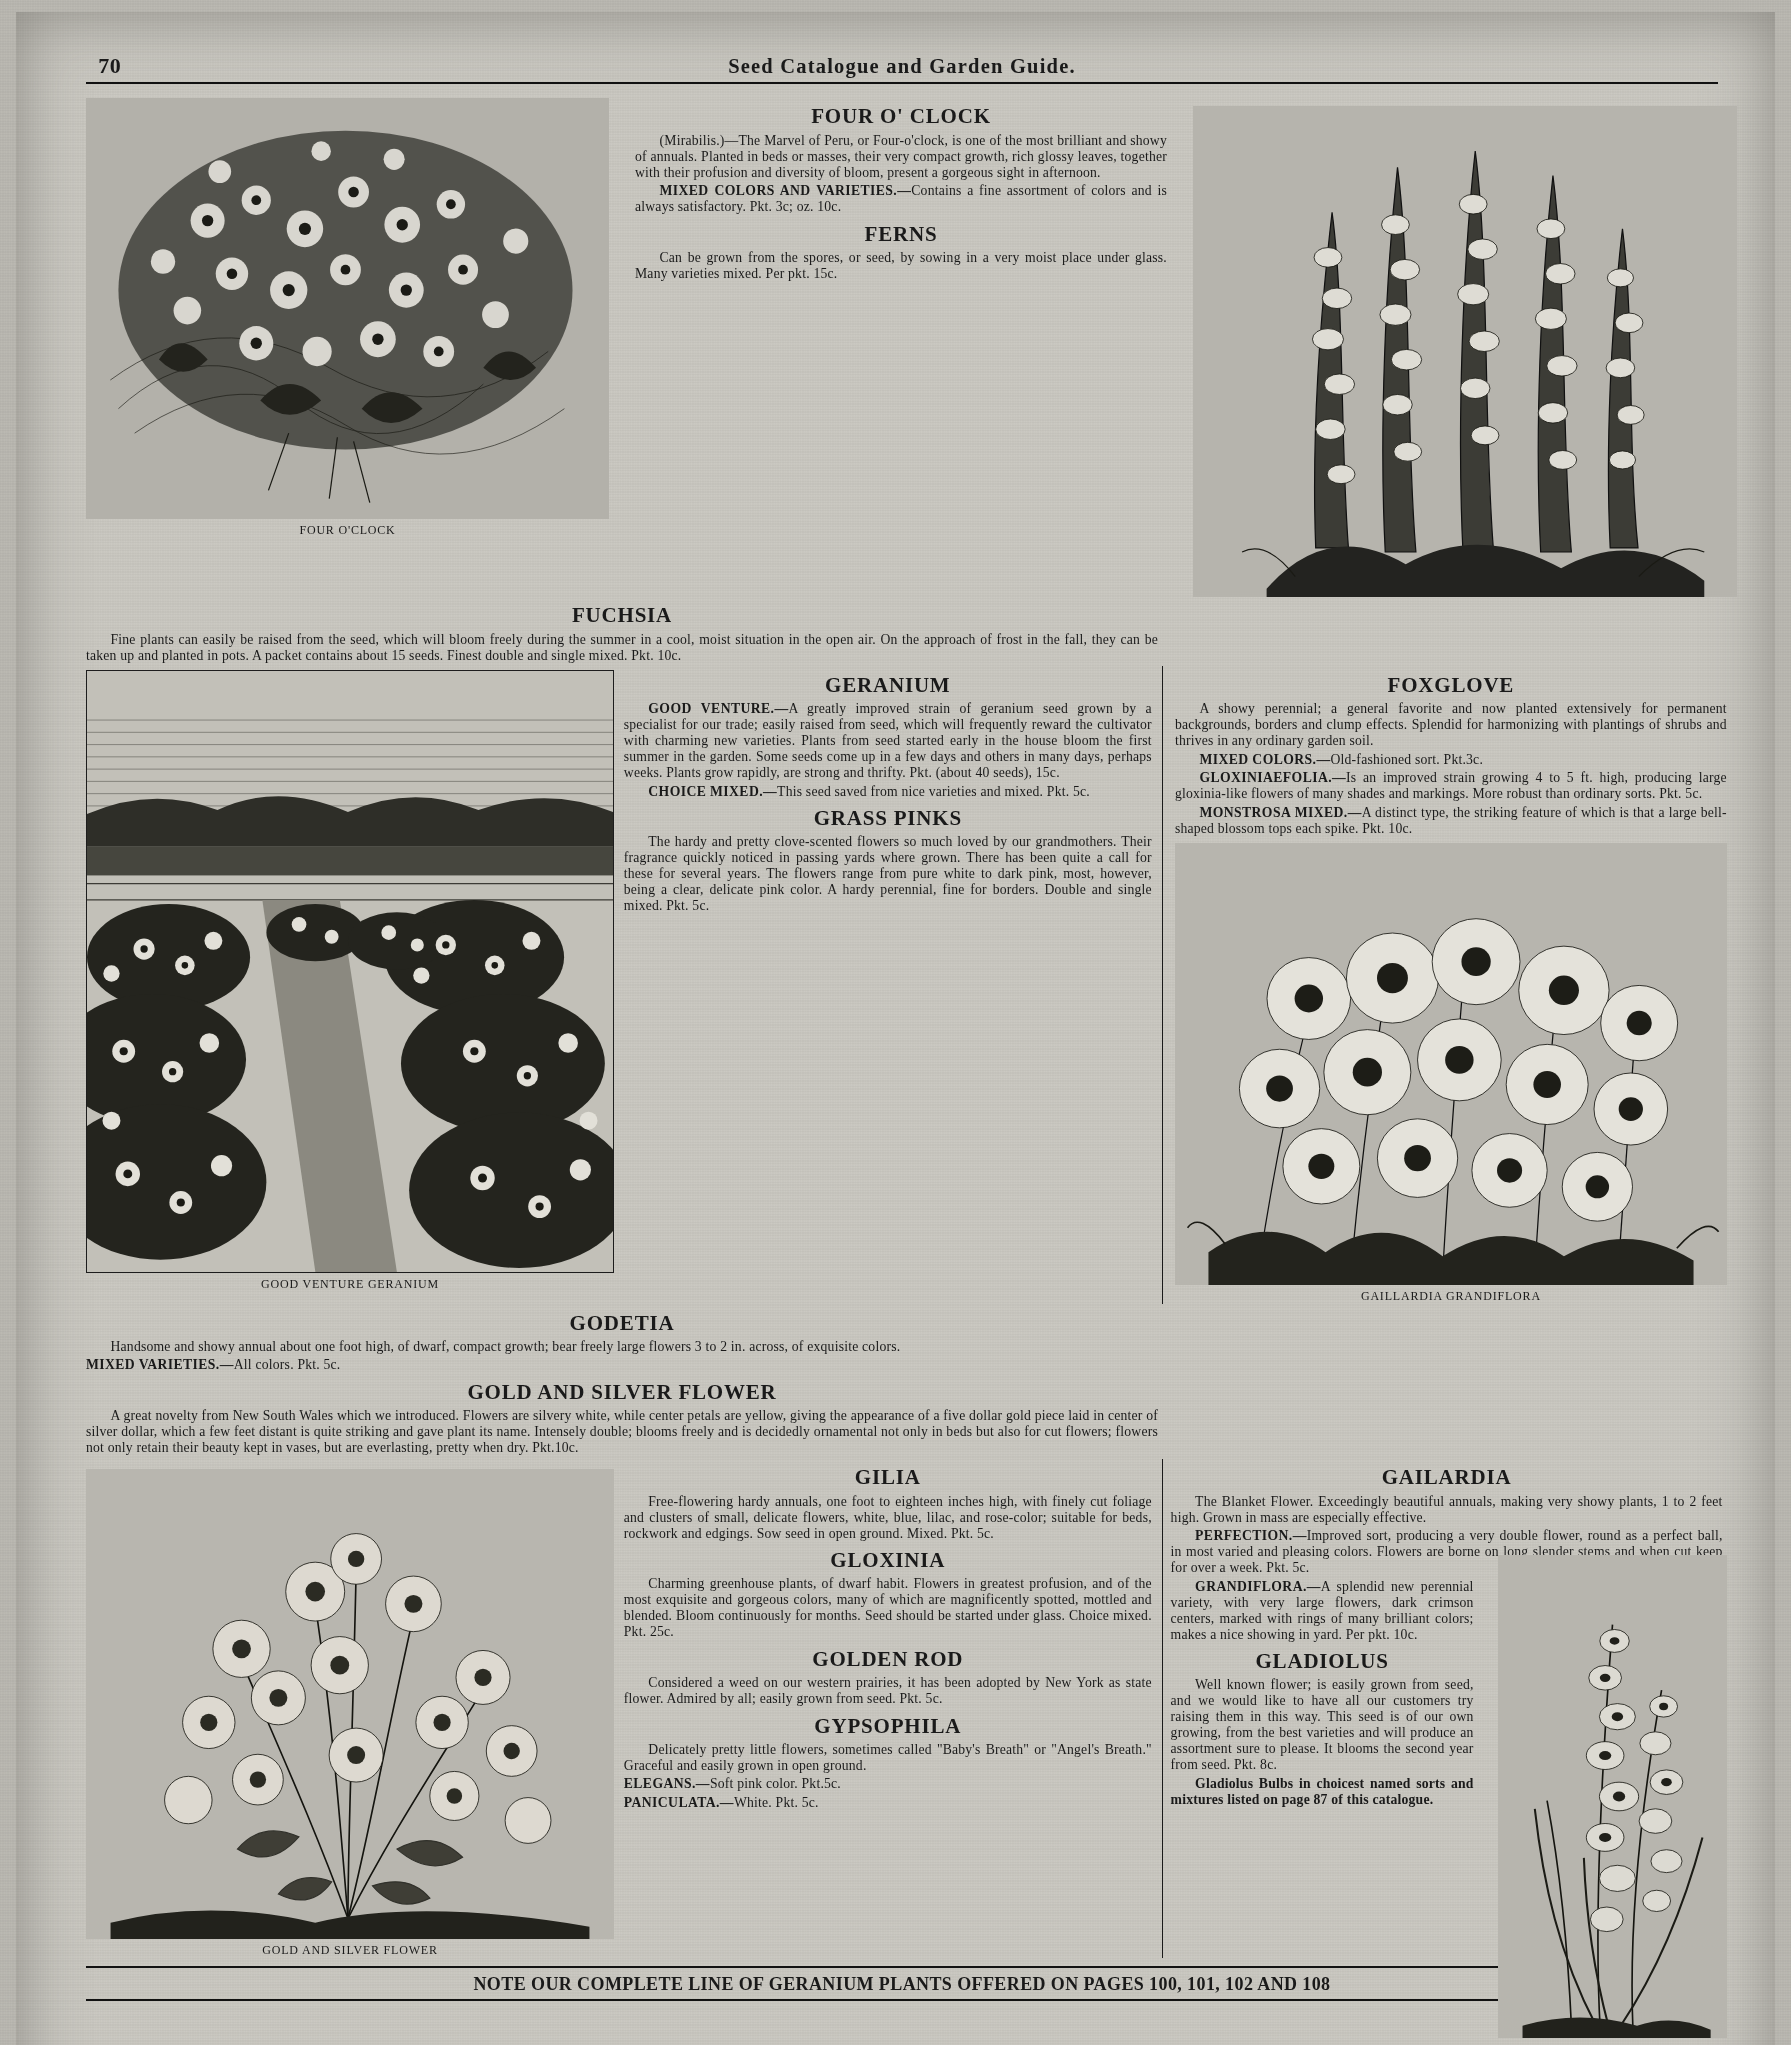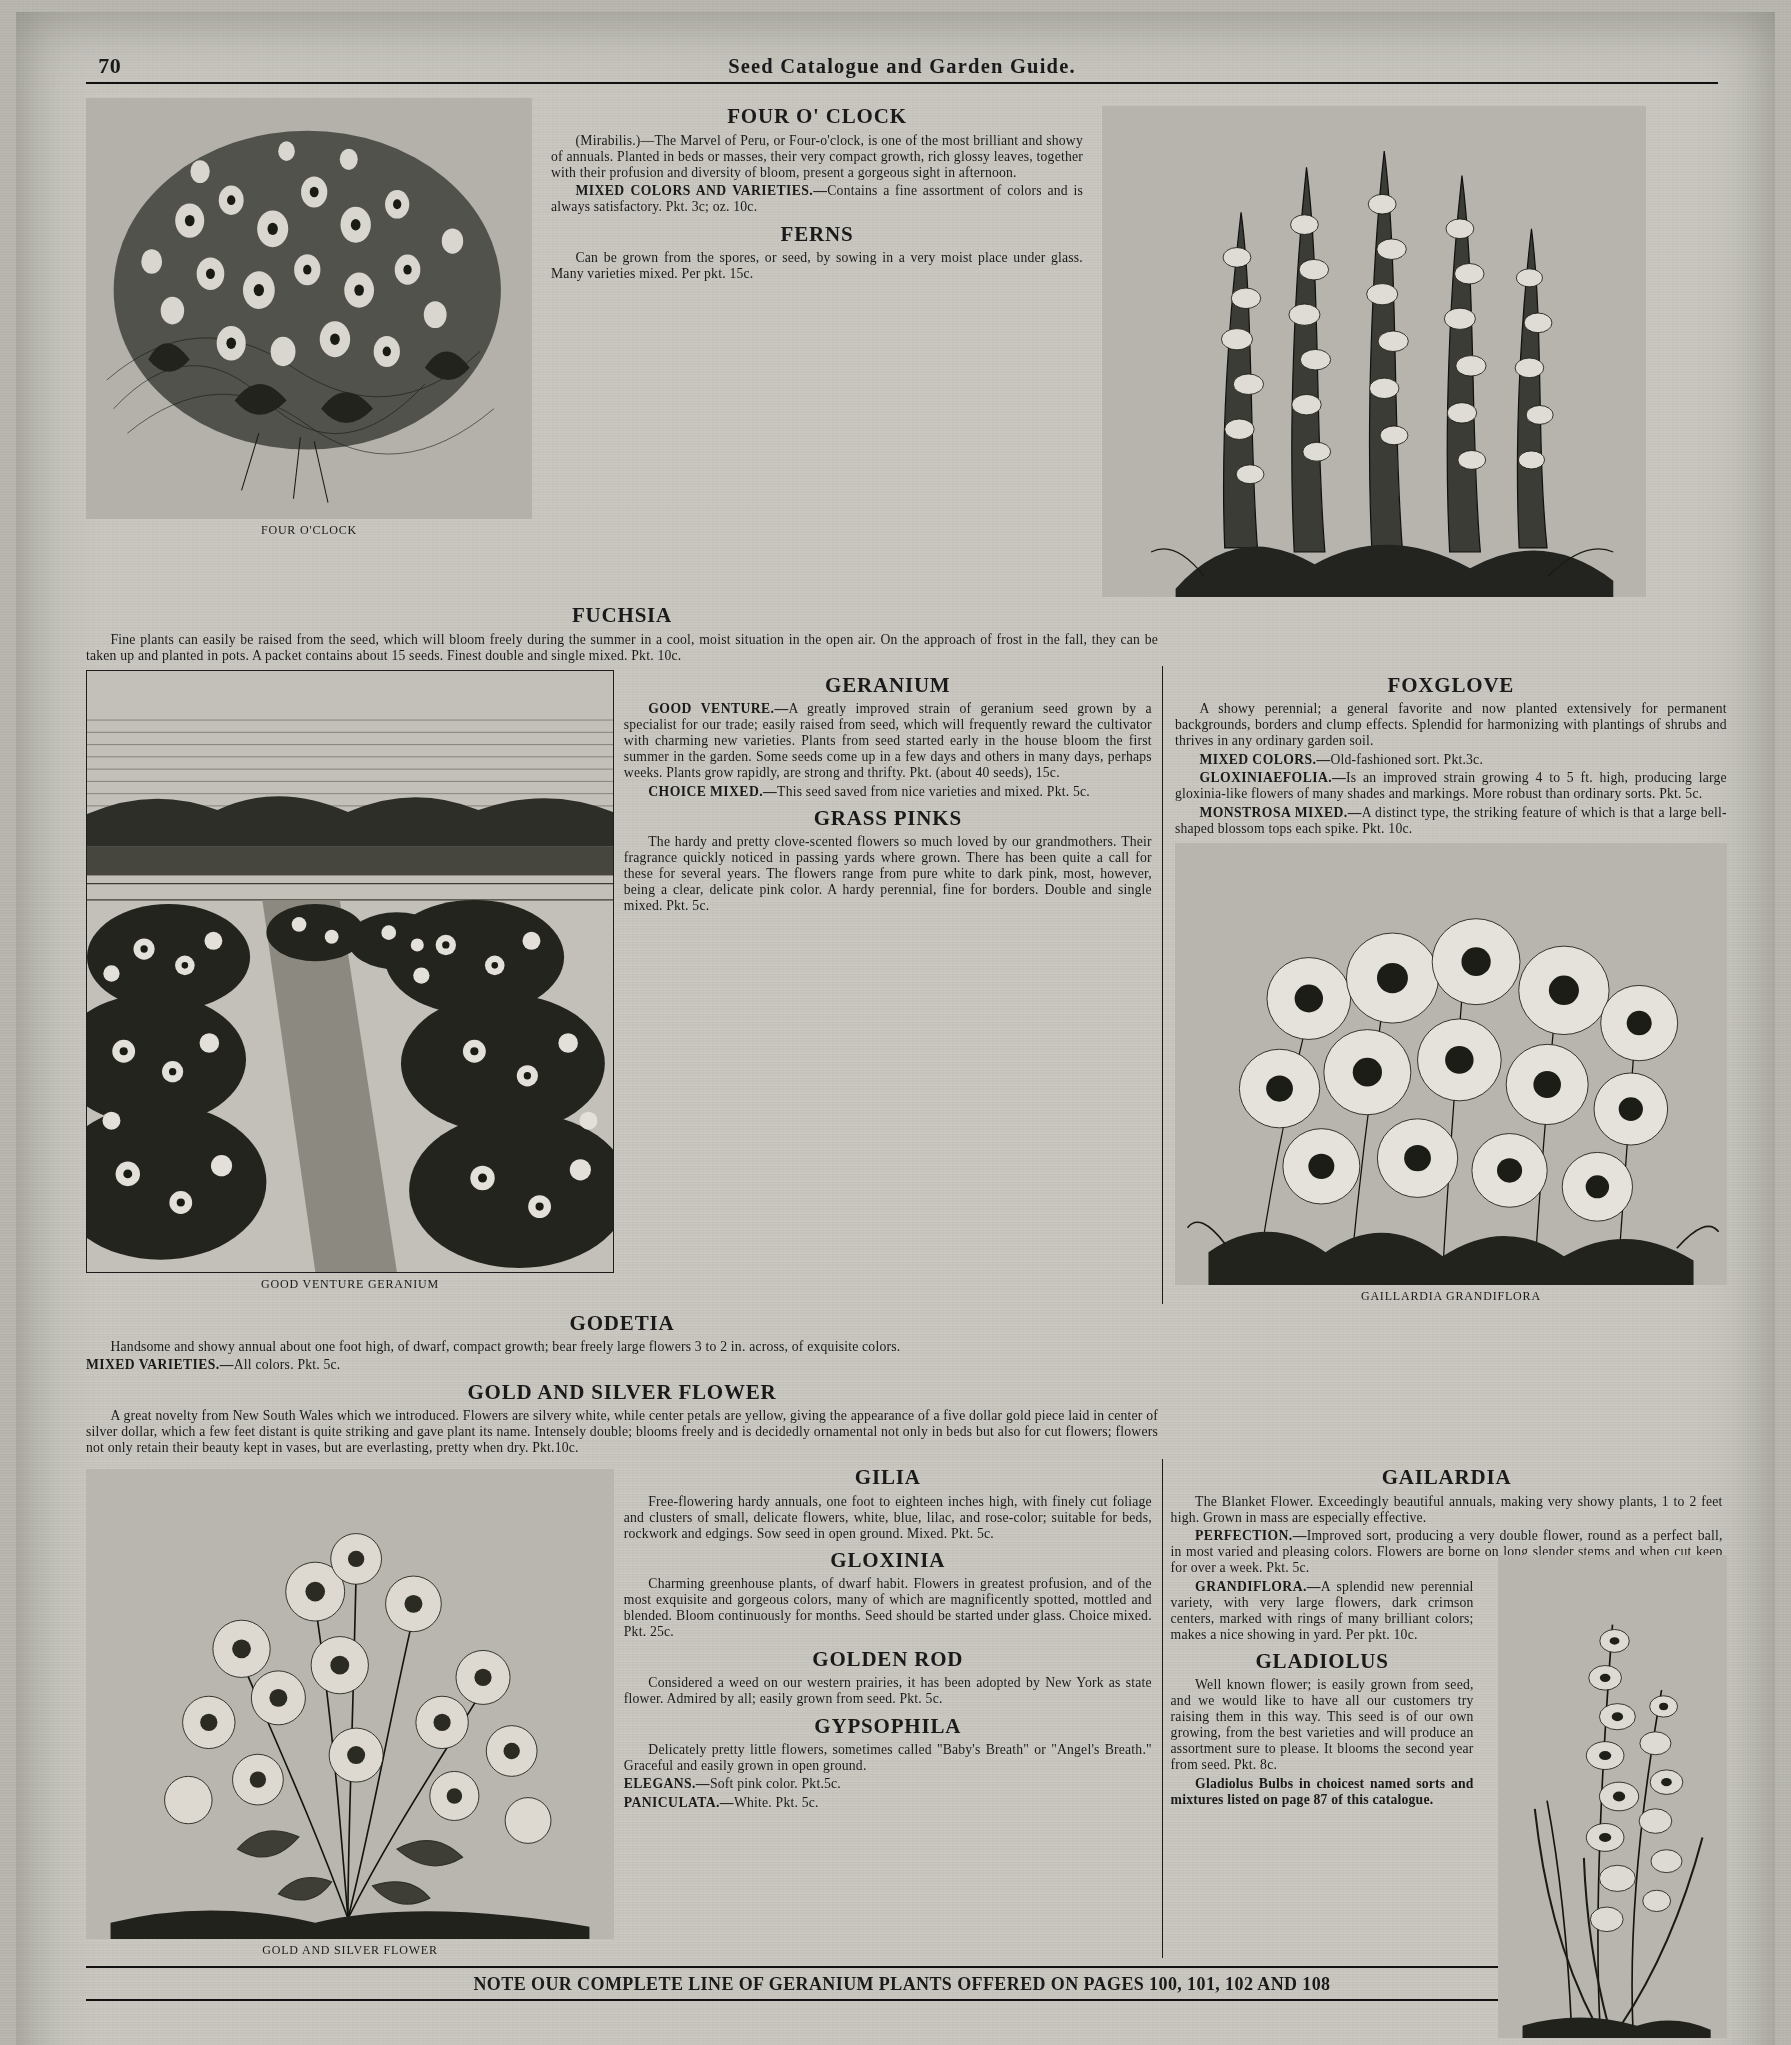--- a/index.html
+++ b/index.html
@@ -74,22 +74,22 @@
   }
 
   
   .cut{position:relative;background:#b5b3ac;overflow:hidden;}
   .cut.framed{border:1.6px solid #1d1d1d;}
   .cut svg{display:block;width:100%;height:100%;}
   .vrule{border-left:1.2px solid #1a1a1a;}
 
   
   .top{display:flex;margin-top:9.8px;}
-  .top-left{width:446px;flex:none;}
-  .top-mid{width:532px;flex:none;padding:0 19px;}
+  .top-left{width:523px;flex:none;}
+  .top-mid{width:532px;flex:none;padding:0 26px;}
   .top-right{width:544px;flex:none;}
 
   
   .mid{display:flex;margin-top:2.5px;}
   .mid-left{width:528px;flex:none;}
   .mid-mid{width:528px;flex:none;padding:0 9.8px;}
   .mid-right{width:552px;flex:none;padding-left:12.3px;}
 
   
   .bot{display:flex;margin-top:1.6px;}

